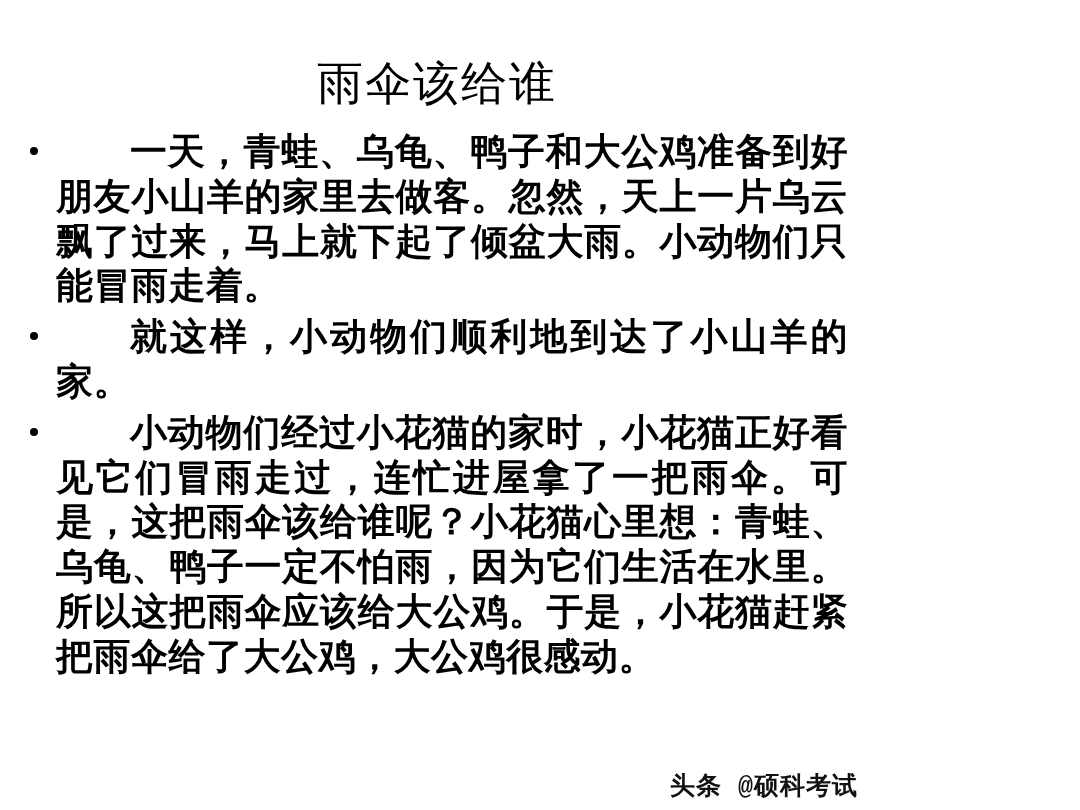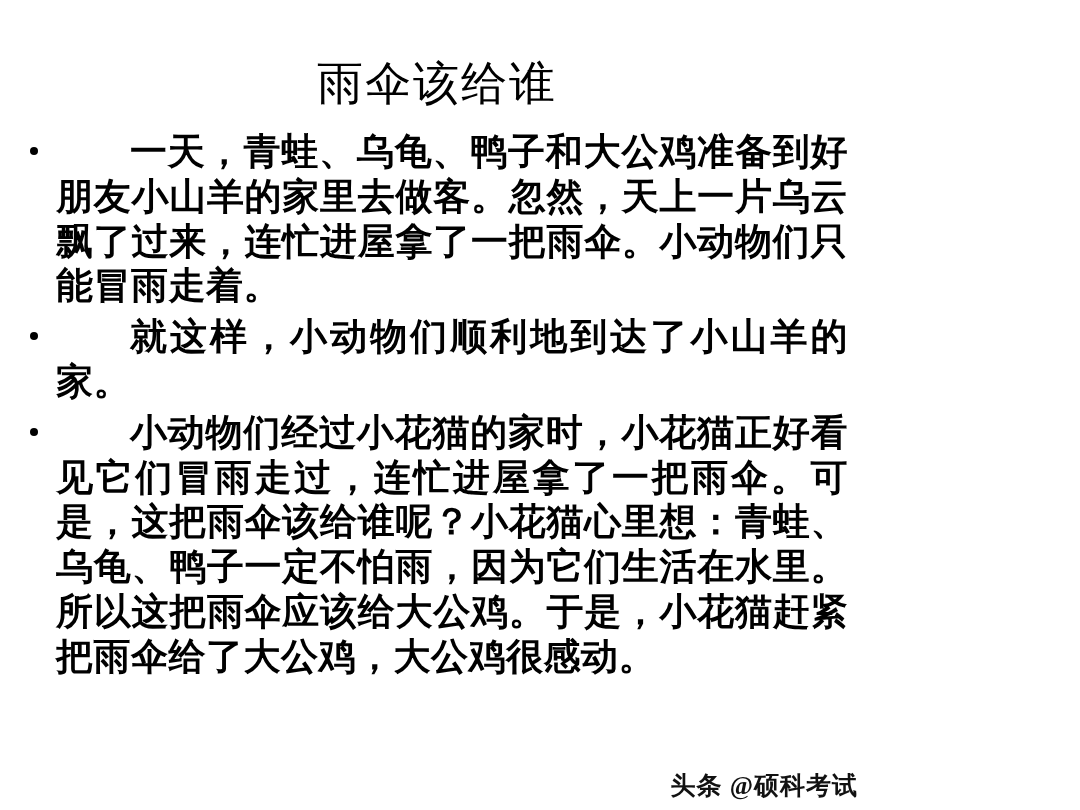--- a/index.html
+++ b/index.html
@@ -61,38 +61,38 @@
     text-justify: inter-character;
     text-indent: 2em;
     letter-spacing: 0.5px;
     color: #000000;
     font-weight: 600;
   }
   .watermark {
     position: absolute;
     right: 16px;
     bottom: 8px;
-    font-family: Liberation Serif, serif;
+    font-family: Liberation Mono, monospace;
     font-size: 25px;
     font-weight: 700;
     color: #111111;
     letter-spacing: 1px;
   }
 </style>
 </head>
 <body>
 
 <div class="slide">
 
   <h1 class="slide-title">雨伞该给谁</h1>
 
   <ul class="body-list">
     <li class="para">
       <span class="bullet"></span>
-      <span class="para-text">一天，青蛙、乌龟、鸭子和大公鸡准备到好朋友小山羊的家里去做客。忽然，天上一片乌云飘了过来，连忙进屋拿了一把雨伞。小动物们只能冒雨走着。</span>
+      <span class="para-text">一天，青蛙、乌龟、鸭子和大公鸡准备到好朋友小山羊的家里去做客。忽然，天上一片乌云飘了过来，马上就下起了倾盆大雨。小动物们只能冒雨走着。</span>
     </li>
     <li class="para">
       <span class="bullet"></span>
       <span class="para-text">就这样，小动物们顺利地到达了小山羊的家。</span>
     </li>
     <li class="para">
       <span class="bullet"></span>
       <span class="para-text">小动物们经过小花猫的家时，小花猫正好看见它们冒雨走过，连忙进屋拿了一把雨伞。可是，这把雨伞该给谁呢？小花猫心里想：青蛙、乌龟、鸭子一定不怕雨，因为它们生活在水里。所以这把雨伞应该给大公鸡。于是，小花猫赶紧把雨伞给了大公鸡，大公鸡很感动。</span>
     </li>
   </ul>

